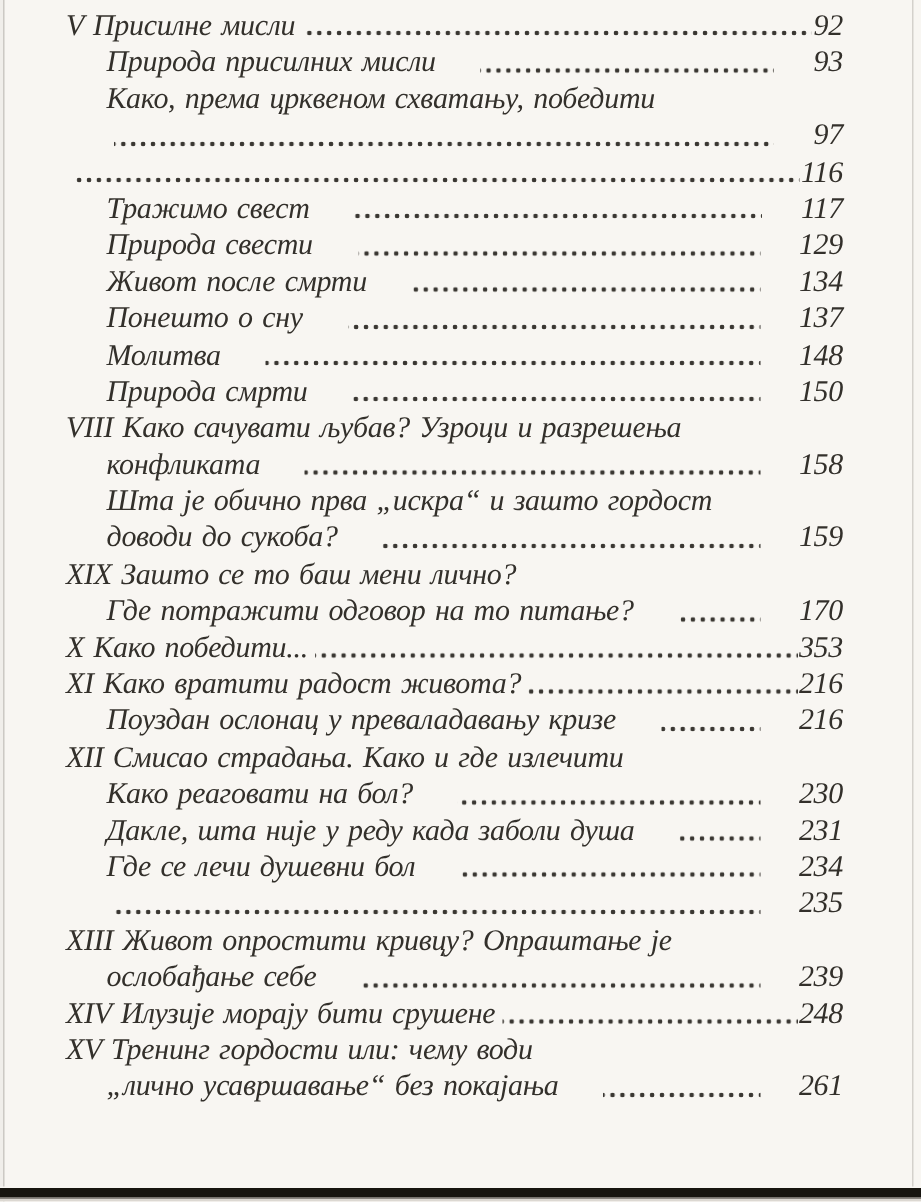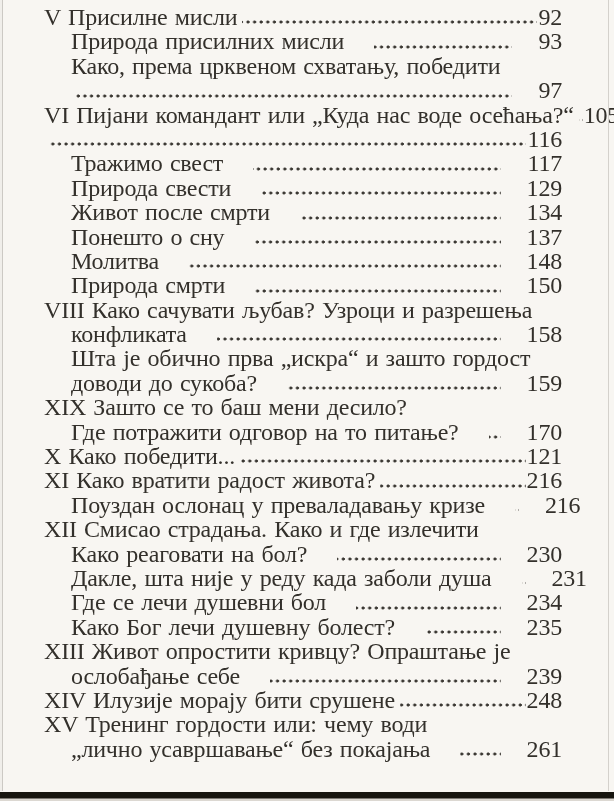--- a/index.html
+++ b/index.html
@@ -24,24 +24,25 @@
   ol.toc {
     list-style: none;
     margin: 0;
     padding: 0;
   }
   li.row {
     display: flex;
     align-items: flex-start;
     height: 24.4px;
     line-height: 24.4px;
-    font-size: 24px;
+    font-size: 20px;
     letter-spacing: -0.2px;
     word-spacing: 1.5px;
     white-space: nowrap;
+    font-style: italic;
   }
   li.row.lvl1 { padding-left: 27px; gap: 25px; }
   .t { flex: 0 0 auto; }
   .leader {
     flex: 1 1 auto;
     align-self: stretch;
     margin-left: 5px;
     margin-right: 1px;
     min-width: 4px;
     background-image: radial-gradient(circle at 2px 2px, #3a3732 1.35px, rgba(0,0,0,0) 1.75px);
@@ -95,25 +96,20 @@
   <li class="row lvl1">
     <span class="t">Како, према црквеном схватању, победити</span>
 
   </li>
 
   <li class="row lvl1">
     <span class="leader"></span>
     <span class="pg">97</span>
   </li>
 
-  <li class="row lvl0">
-    <span class="t">VI Пијани командант или „Куда нас воде осећања?“</span>
-    <span class="leader"></span>
-    <span class="pg">105</span>
-  </li>
 
   <li class="row lvl0">
     <span class="leader"></span>
     <span class="pg">116</span>
   </li>
 
   <li class="row lvl1">
     <span class="t">Тражимо свест</span>
     <span class="leader"></span>
     <span class="pg">117</span>
@@ -165,34 +161,34 @@
 
   </li>
 
   <li class="row lvl1">
     <span class="t">доводи до сукоба?</span>
     <span class="leader"></span>
     <span class="pg">159</span>
   </li>
 
   <li class="row lvl0">
-    <span class="t">XIX Зашто се то баш мени десило?</span>
+    <span class="t">XIX Зашто се то баш мени лично?</span>
 
   </li>
 
   <li class="row lvl1">
     <span class="t">Где потражити одговор на то питање?</span>
     <span class="leader"></span>
     <span class="pg">170</span>
   </li>
 
   <li class="row lvl0">
     <span class="t">X Како победити...</span>
     <span class="leader"></span>
-    <span class="pg">121</span>
+    <span class="pg">353</span>
   </li>
 
   <li class="row lvl0">
     <span class="t">XI Како вратити радост живота?</span>
     <span class="leader"></span>
     <span class="pg">216</span>
   </li>
 
   <li class="row lvl1">
     <span class="t">Поуздан ослонац у преваладавању кризе</span>
@@ -218,21 +214,20 @@
     <span class="pg">231</span>
   </li>
 
   <li class="row lvl1">
     <span class="t">Где се лечи душевни бол</span>
     <span class="leader"></span>
     <span class="pg">234</span>
   </li>
 
   <li class="row lvl1">
-    <span class="t">Како Бог лечи душевну болест?</span>
     <span class="leader"></span>
     <span class="pg">235</span>
   </li>
 
   <li class="row lvl0">
     <span class="t">XIII Живот опростити кривцу? Опраштање је</span>
 
   </li>
 
   <li class="row lvl1">

